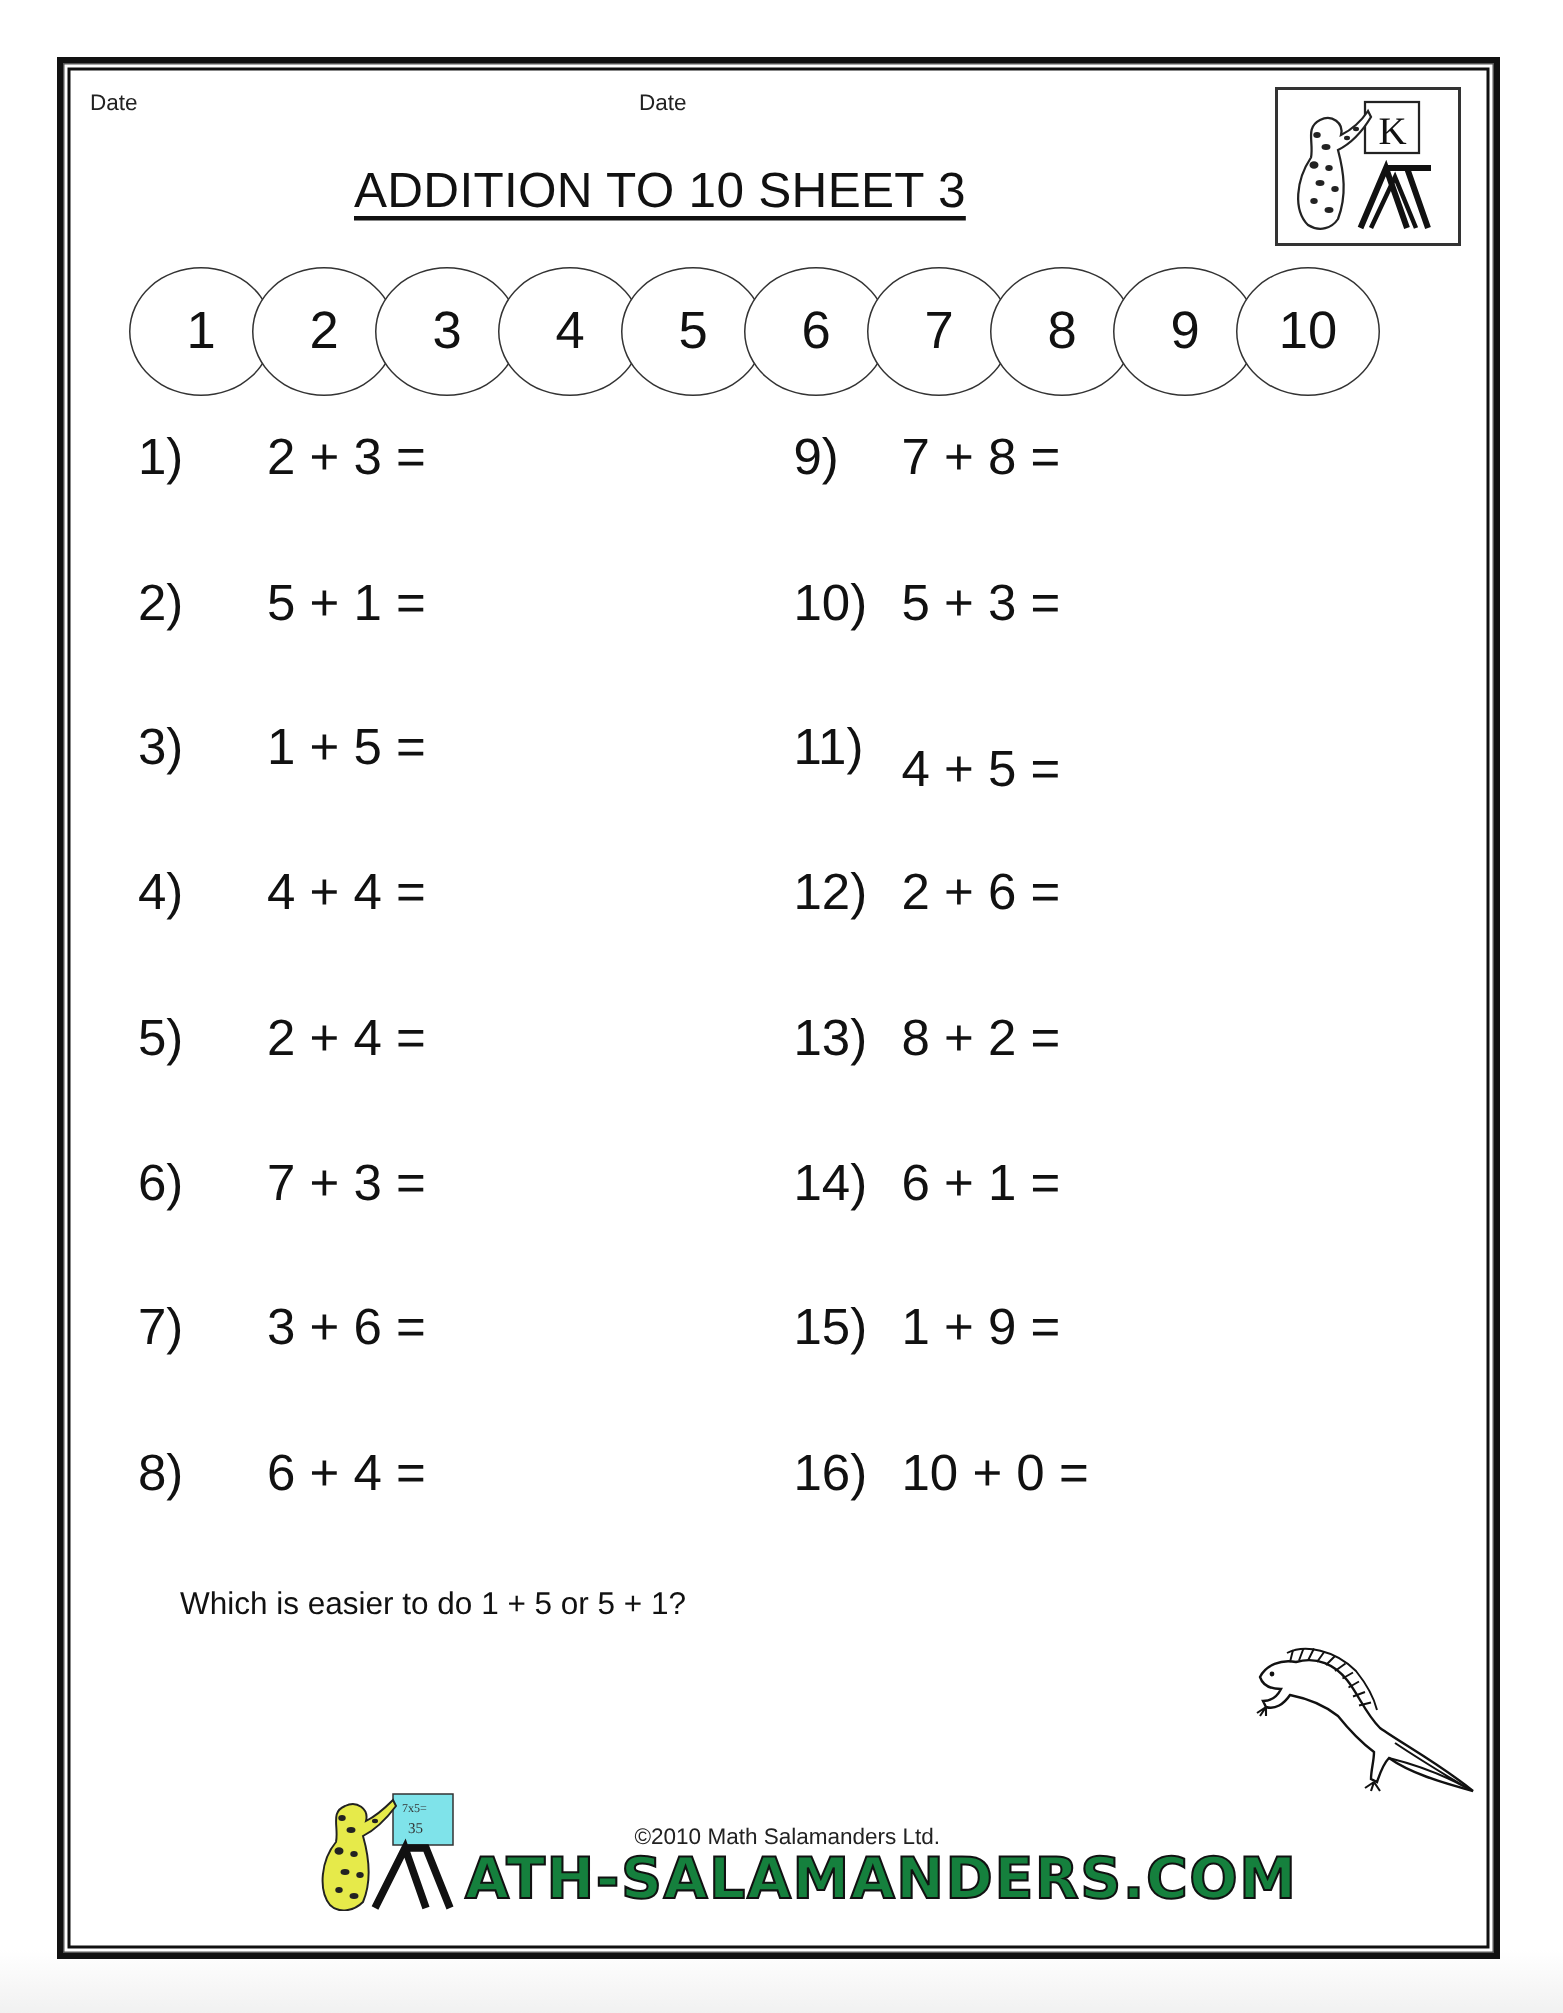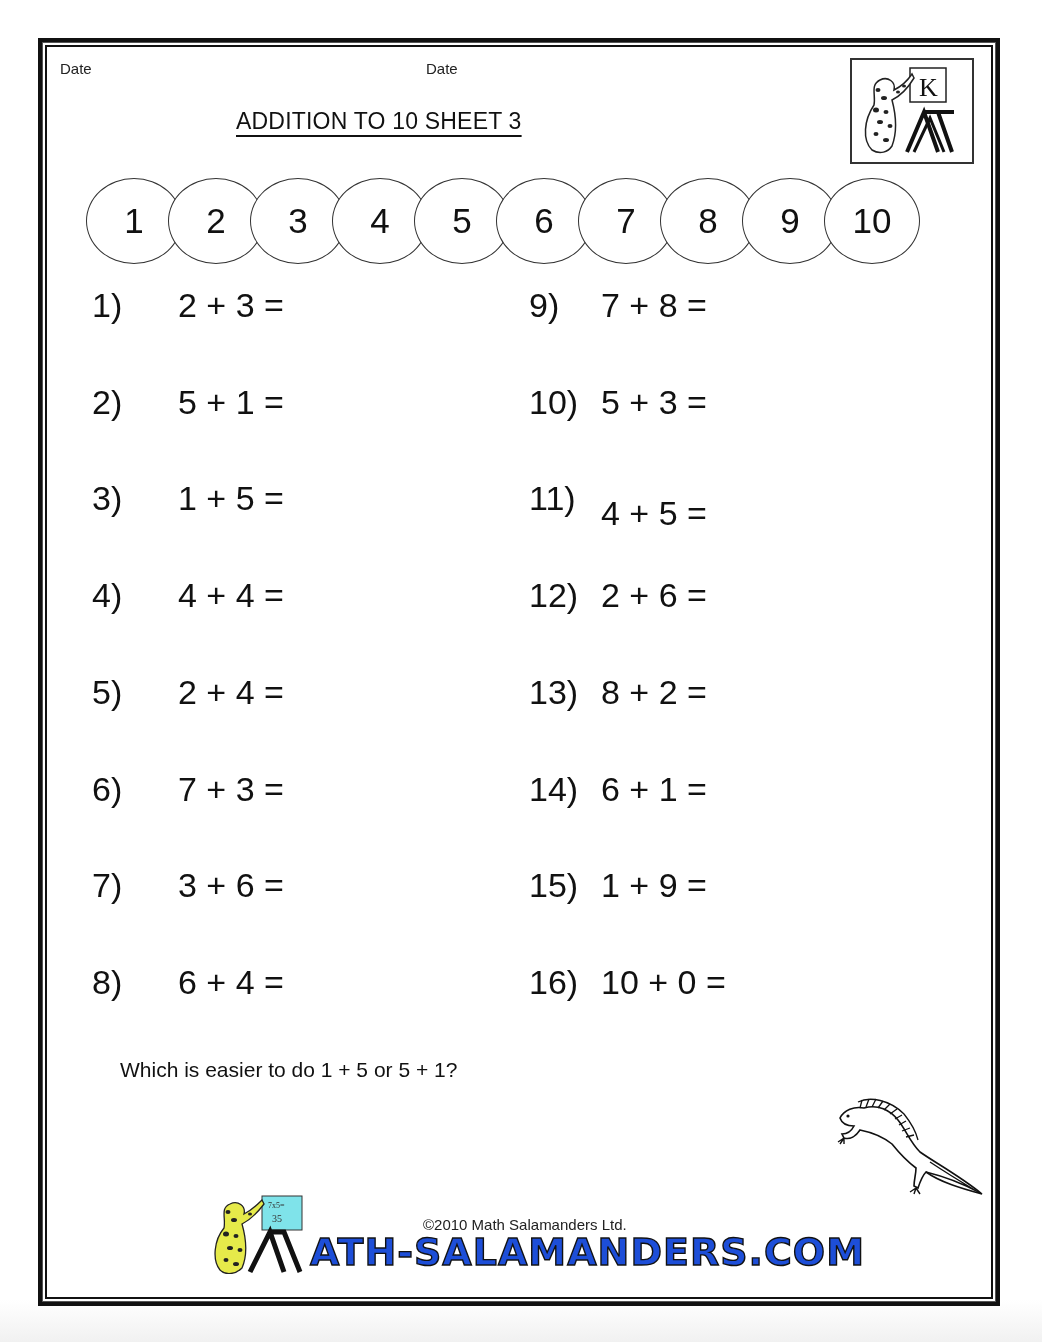--- a/index.html
+++ b/index.html
@@ -15,21 +15,21 @@
   .frame-inner {
     position: absolute; left: 45px; top: 45px; width: 948px; height: 1254px;
     border: 2px solid #111; box-sizing: border-box;
   }
   .frame-mid {
     position: absolute; left: 42px; top: 42px; width: 954px; height: 1260px;
     border: 1px solid #555; box-sizing: border-box;
   }
   .lbl { position: absolute; font-size: 15px; color: #222; }
   .title {
-    position: absolute; left: 236px; top: 108px; font-size: 23px;
+    position: absolute; left: 236px; top: 108px; font-size: 33px;
     text-decoration: underline; text-underline-offset: 6px; letter-spacing: 0.2px;
   }
   .logo-box {
     position: absolute; left: 850px; top: 58px; width: 124px; height: 106px;
     border: 2px solid #333; box-sizing: border-box; background: #fff;
   }
   .numline { position: absolute; left: 86px; top: 178px; height: 86px; width: 840px; }
   .circle {
     position: absolute; top: 0; width: 96px; height: 86px; border-radius: 50%;
     border: 1.5px solid #333; box-sizing: border-box; background: #fff;
@@ -38,21 +38,21 @@
   }
   .prob { position: absolute; font-size: 34px; height: 40px; line-height: 40px; }
   .prob .num { position: absolute; left: 0; top: 0; }
   .prob .eq { position: absolute; top: 0; white-space: nowrap; }
   .question { position: absolute; left: 120px; top: 1058px; font-size: 21px; }
   .salamander { position: absolute; left: 830px; top: 1096px; }
   .footer-logo { position: absolute; left: 210px; top: 1192px; }
   .copyright { position: absolute; left: 423px; top: 1216px; font-size: 15px; color: #222; }
   .brand {
     position: absolute; left: 310px; top: 1230px; font-size: 38px; letter-spacing: 1px;
-    color: #1d4ed8; -webkit-text-stroke: 1.4px #111; font-family: "DejaVu Sans", sans-serif;
+    color: #15803d; -webkit-text-stroke: 1.4px #111; font-family: "DejaVu Sans", sans-serif;
     font-weight: bold;
   }
 </style>
 </head>
 <body>
 
 <div class="frame-outer"></div>
 <div class="frame-mid"></div>
 <div class="frame-inner"></div>
 

